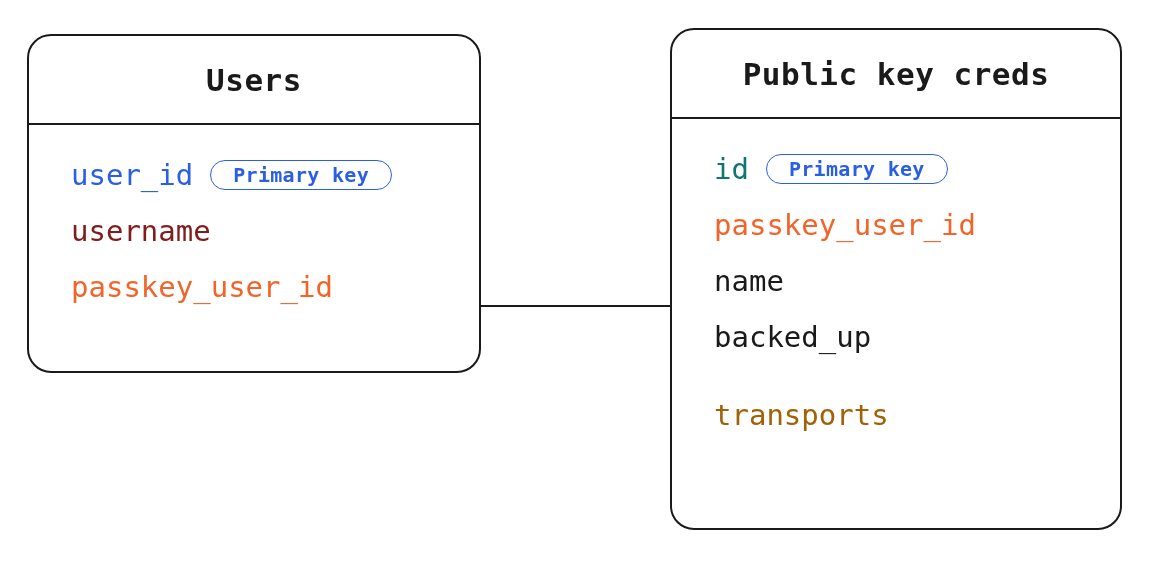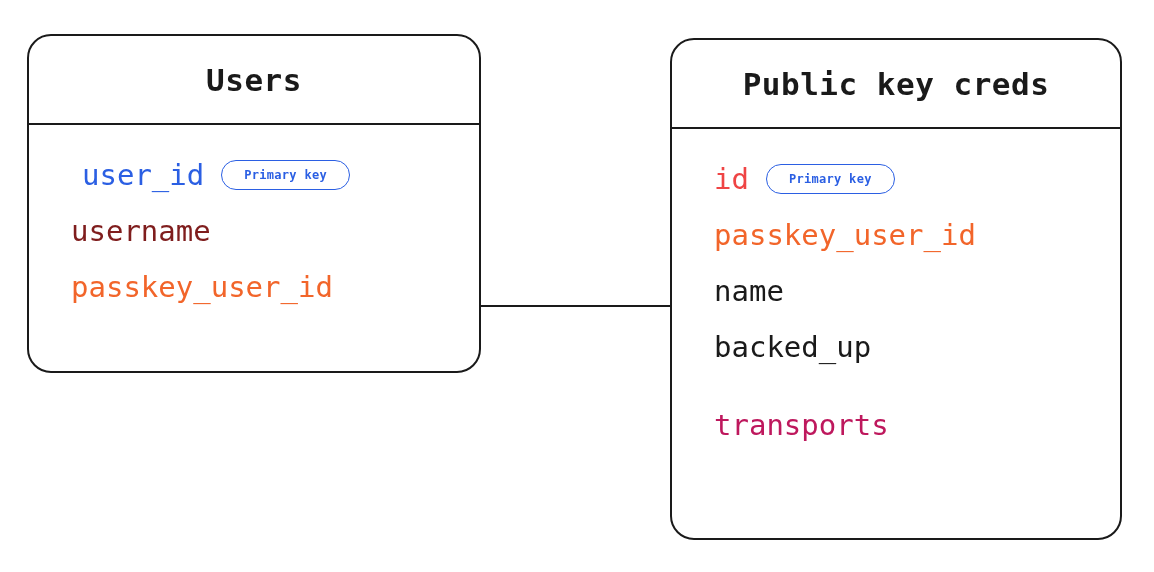--- a/index.html
+++ b/index.html
@@ -82,64 +82,64 @@
     height: 30px;
     display: inline-flex;
     align-items: center;
     justify-content: center;
     padding: 0 22px;
     border: 1.8px solid #2b5fe3;
     border-radius: 15px;
     color: #2b5fe3;
     font-family: "DejaVu Sans Mono", "Liberation Mono", monospace;
     font-weight: bold;
-    font-size: 12px;
+    font-size: 20px;
     letter-spacing: 0.3px;
     white-space: nowrap;
   }
 </style>
 </head>
 <body>
 
 <div id="canvas">
 
 <div class="connector" style="left: 481px; top: 305px; width: 189px; height: 2.2px; background: rgb(26, 26, 26);"></div>
     <div class="entity" style="left: 27px; top: 34px; width: 454px; height: 339px; border-color: rgb(26, 26, 26);">
       <div class="entity-header" style="border-bottom-color: rgb(26, 26, 26);">
         <div class="entity-title">Users</div>
       </div>
       <div class="entity-body">
         <div class="field-row">
-          <span class="field-name key" style="color: rgb(43, 95, 227); margin-left: 11px;">user_id</span>
+          <span class="field-name key" style="color: rgb(43, 95, 227);">user_id</span>
           <span class="badge" style="border-color: rgb(43, 95, 227); color: rgb(43, 95, 227);">Primary key</span>
         </div>
         <div class="field-row">
           <span class="field-name" style="color: #7f1d1d;">username</span>
         </div>
         <div class="field-row">
           <span class="field-name fkey" style="color: rgb(242, 101, 42);">passkey_user_id</span>
         </div>
       </div>
     </div>
-    <div class="entity" style="left: 670px; top: 38px; width: 452px; height: 502px; border-color: rgb(26, 26, 26);">
+    <div class="entity" style="left: 670px; top: 28px; width: 452px; height: 502px; border-color: rgb(26, 26, 26);">
       <div class="entity-header" style="border-bottom-color: rgb(26, 26, 26);">
         <div class="entity-title">Public key creds</div>
       </div>
       <div class="entity-body">
         <div class="field-row">
-          <span class="field-name key" style="color: #ef4444;">id</span>
+          <span class="field-name key" style="color: #0f766e;">id</span>
           <span class="badge" style="border-color: rgb(43, 95, 227); color: rgb(43, 95, 227);">Primary key</span>
         </div>
         <div class="field-row">
           <span class="field-name fkey" style="color: rgb(242, 101, 42);">passkey_user_id</span>
         </div>
         <div class="field-row">
           <span class="field-name" style="color: rgb(26, 26, 26);">name</span>
         </div>
         <div class="field-row">
           <span class="field-name" style="color: rgb(26, 26, 26);">backed_up</span>
         </div>
         <div class="field-row">
-          <span class="field-name" style="color: #be185d; margin-top: 44px;">transports</span>
+          <span class="field-name" style="color: #a16207; margin-top: 44px;">transports</span>
         </div>
       </div>
     </div>
   </div>
 
 </body></html>

